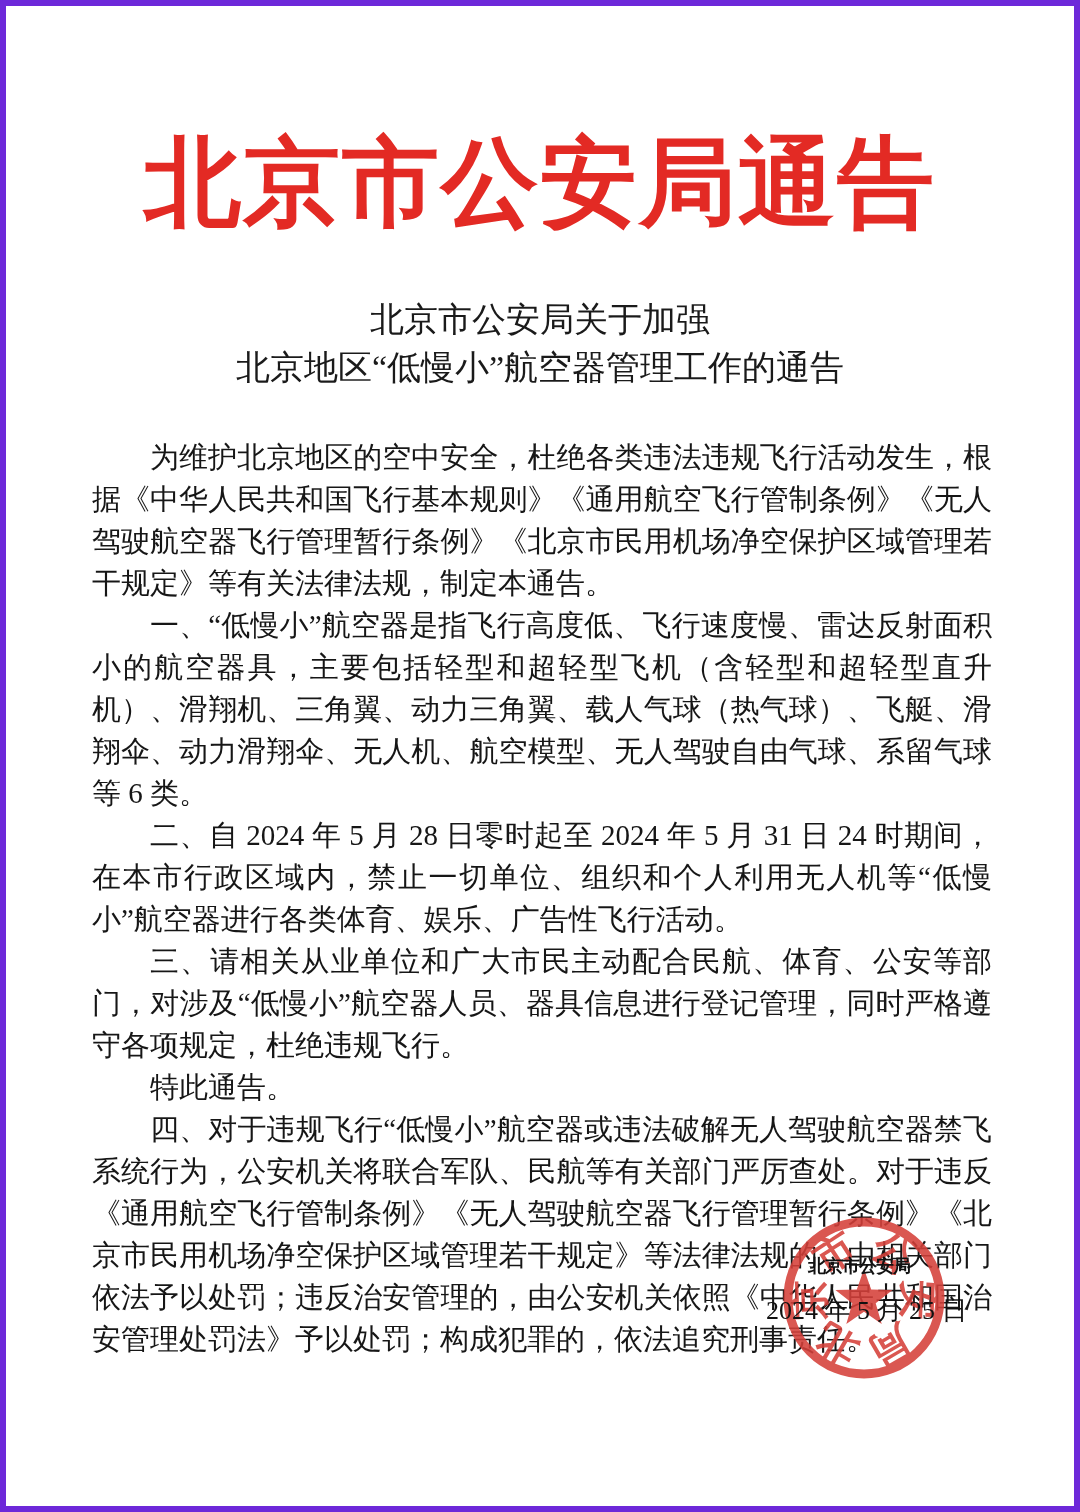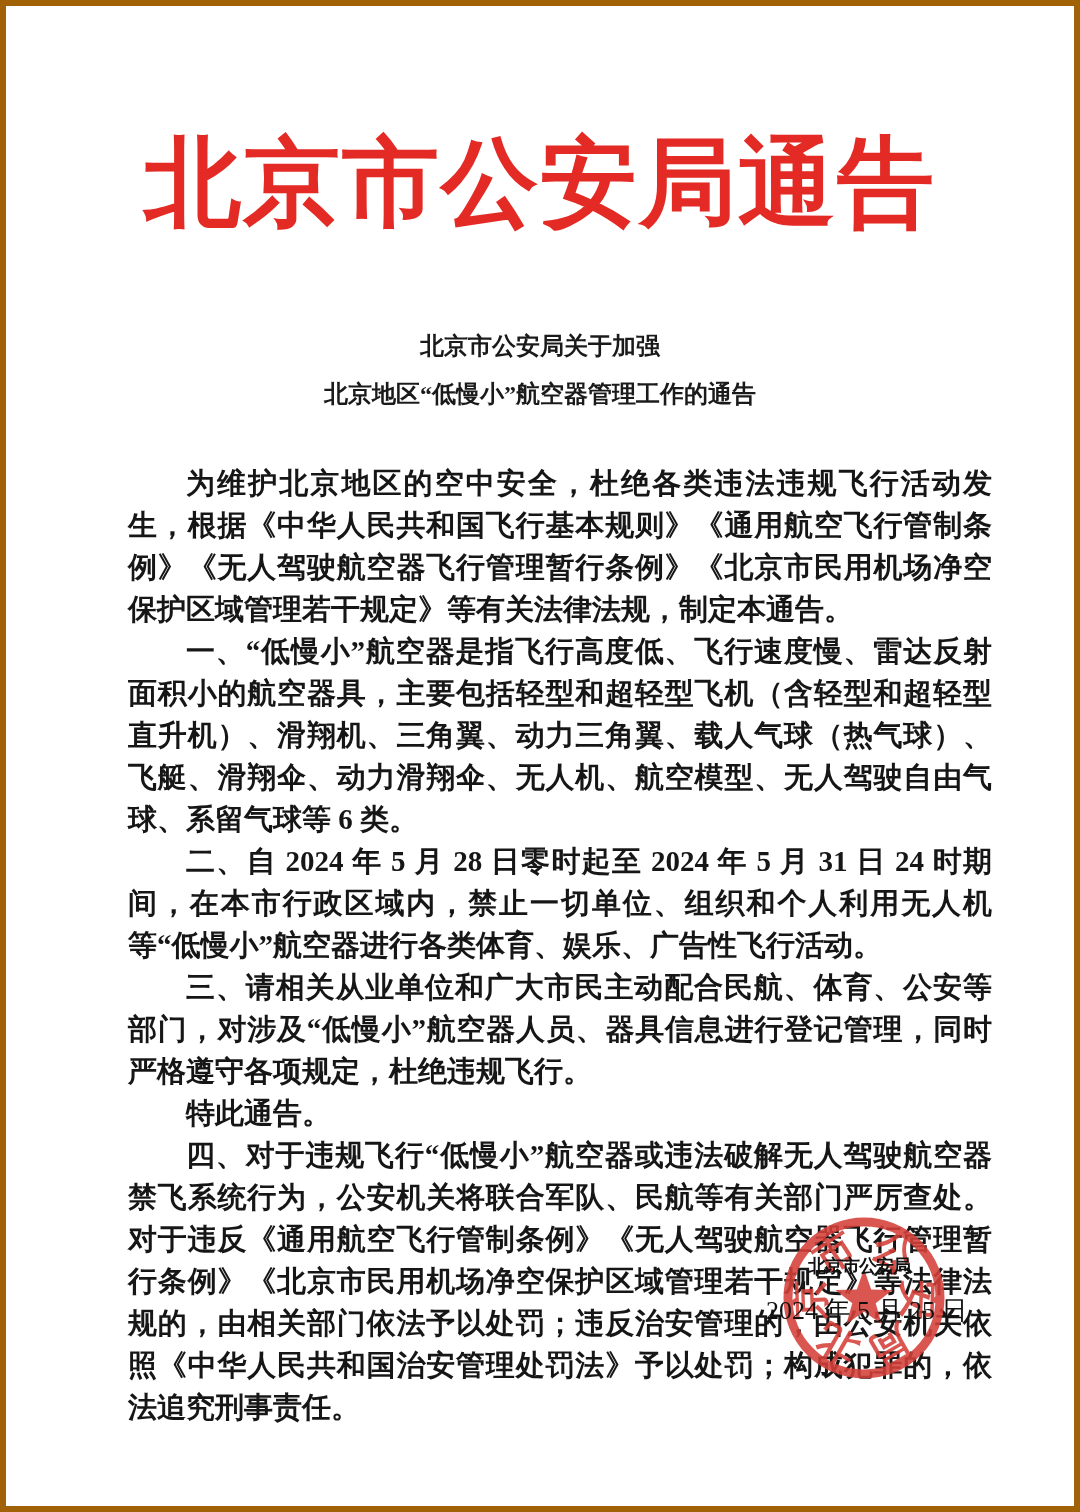--- a/index.html
+++ b/index.html
@@ -7,53 +7,52 @@
   body {
     width: 1080px;
     height: 1512px;
     font-family: "Liberation Serif", "DejaVu Serif", serif;
   }
   .page {
     position: relative;
     width: 1080px;
     height: 1512px;
     background: #ffffff;
-    border: 6px solid #a16207;
+    border: 6px solid #6d28d9;
     overflow: hidden;
   }
   .banner-title {
     margin-top: 128px;
     text-align: center;
     font-size: 97px;
     line-height: 100px;
     font-weight: bold;
     color: #e32a24;
     letter-spacing: 2px;
     white-space: nowrap;
   }
   .subtitle {
-    margin-top: 88px;
+    margin-top: 62px;
     text-align: center;
-    font-weight: bold;
+    font-weight: normal;
     color: #1a1a1a;
-    font-size: 24px;
+    font-size: 34px;
     line-height: 48px;
   }
   .body-text {
     margin-top: 44px;
     padding: 0 82px 0 86px;
     font-size: 29px;
     line-height: 42px;
     color: #161616;
     text-align: justify;
   }
   .body-text p {
     text-indent: 2em;
-    font-weight: 700;
-    margin-left: 36px;
+    font-weight: 400;
   }
   
   .sig-name {
     position: absolute;
     left: 778px;
     top: 1248px;
     width: 150px;
     text-align: center;
     font-size: 18px;
     font-weight: bold;

